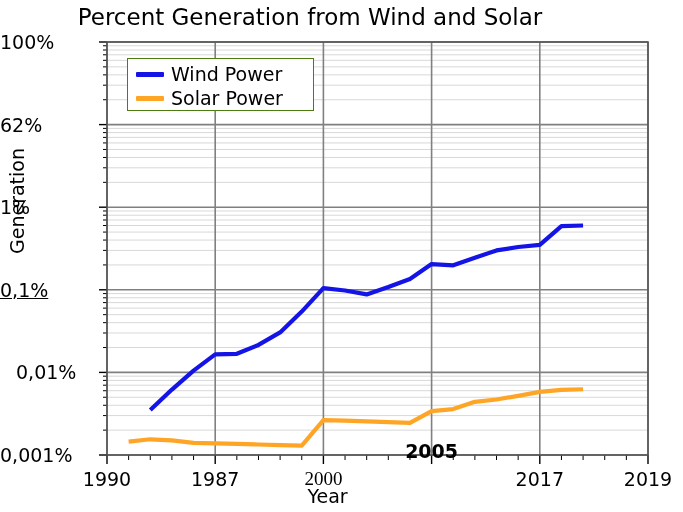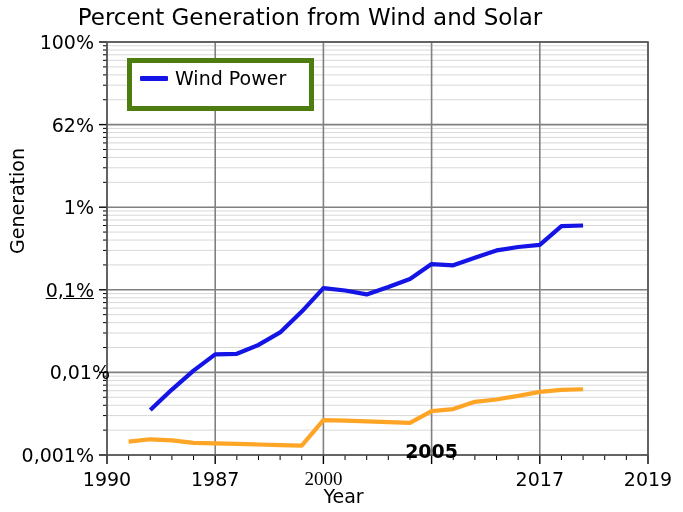--- a/index.html
+++ b/index.html
@@ -32,21 +32,21 @@
     letter-spacing: 0px;
     white-space: nowrap;
   }
   #plot-svg {
     position: absolute;
     left: 0;
     top: 0;
   }
   .ytick-label {
     position: absolute;
-    text-align: right;
+    text-align: left;
     font-size: 19px;
     color: #000000;
     white-space: nowrap;
     transform: translateY(-50%);
   }
   .xtick-label {
     position: absolute;
     text-align: center;
     font-size: 19px;
     color: #000000;
@@ -54,41 +54,40 @@
     transform: translateX(-50%);
   }
   #xlabel {
     position: absolute;
     top: 485px;
     left: 0;
     width: 655px;
     text-align: center;
     font-size: 19px;
     color: #000000;
-    padding-left: 16px;
   }
   #ylabel {
     position: absolute;
     left: -43px;
     top: 190px;
     width: 120px;
     text-align: center;
     font-size: 19px;
     color: #000000;
     transform: rotate(-90deg);
     transform-origin: center center;
   }
   #legend-box {
     position: absolute;
     left: 127px;
     top: 58px;
     width: 187px;
     height: 53px;
     background: #ffffff;
-    border: 5px solid #4d7c0f;
+    border: 1px solid #4d7c0f;
     box-sizing: border-box;
   }
   .legend-row {
     position: absolute;
     left: 8px;
     height: 24px;
     display: flex;
     align-items: center;
   }
   .legend-swatch {
@@ -261,15 +260,19 @@
     </div>
 
   <div id="xlabel">Year</div>
   <div id="ylabel">Generation</div>
 
   <div id="legend-box">
       <div class="legend-row" style="top: 3px;">
         <div class="legend-swatch" style="background: rgb(20, 20, 230);"></div>
         <div class="legend-text">Wind Power</div>
       </div>
+      <div class="legend-row" style="top: 27px;">
+        <div class="legend-swatch" style="background: rgb(255, 165, 38);"></div>
+        <div class="legend-text">Solar Power</div>
+      </div>
     </div>
 
 </div>
 
 </body></html>

